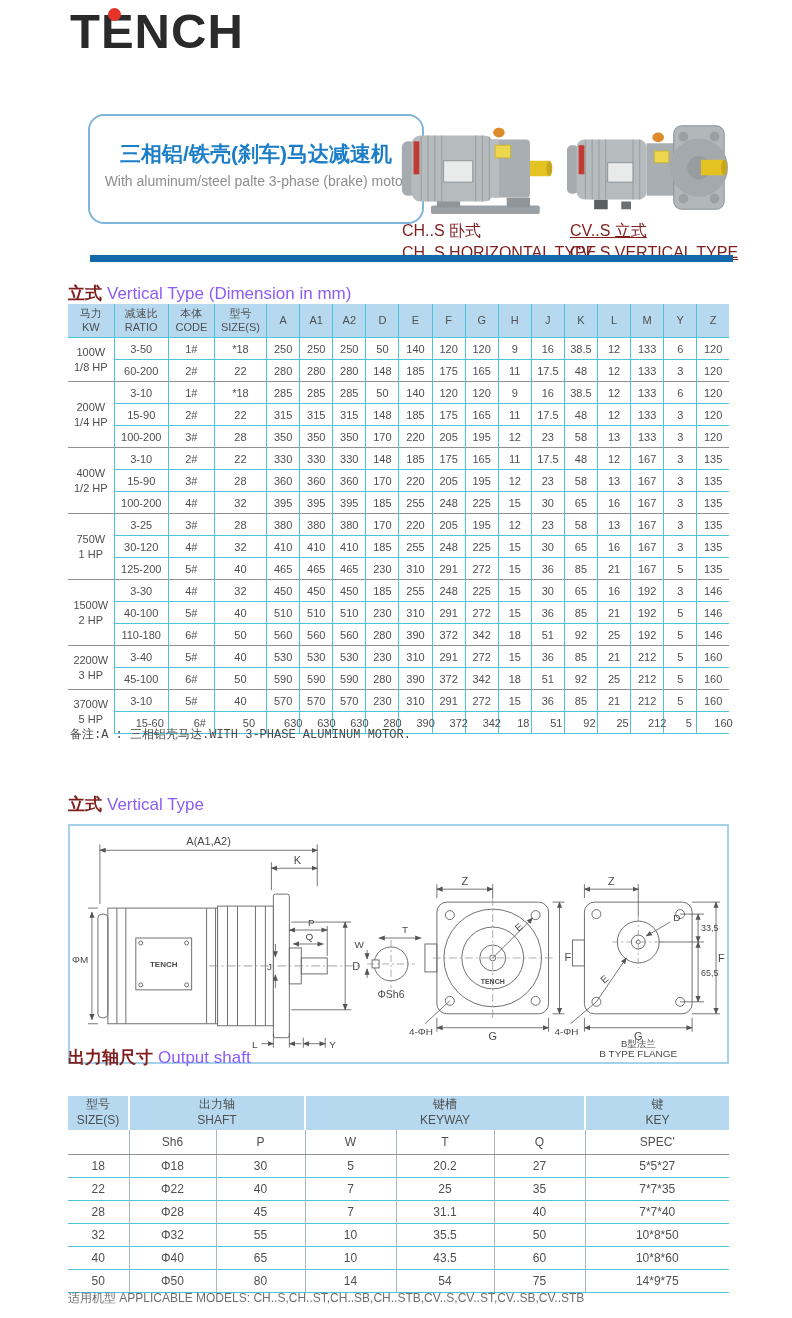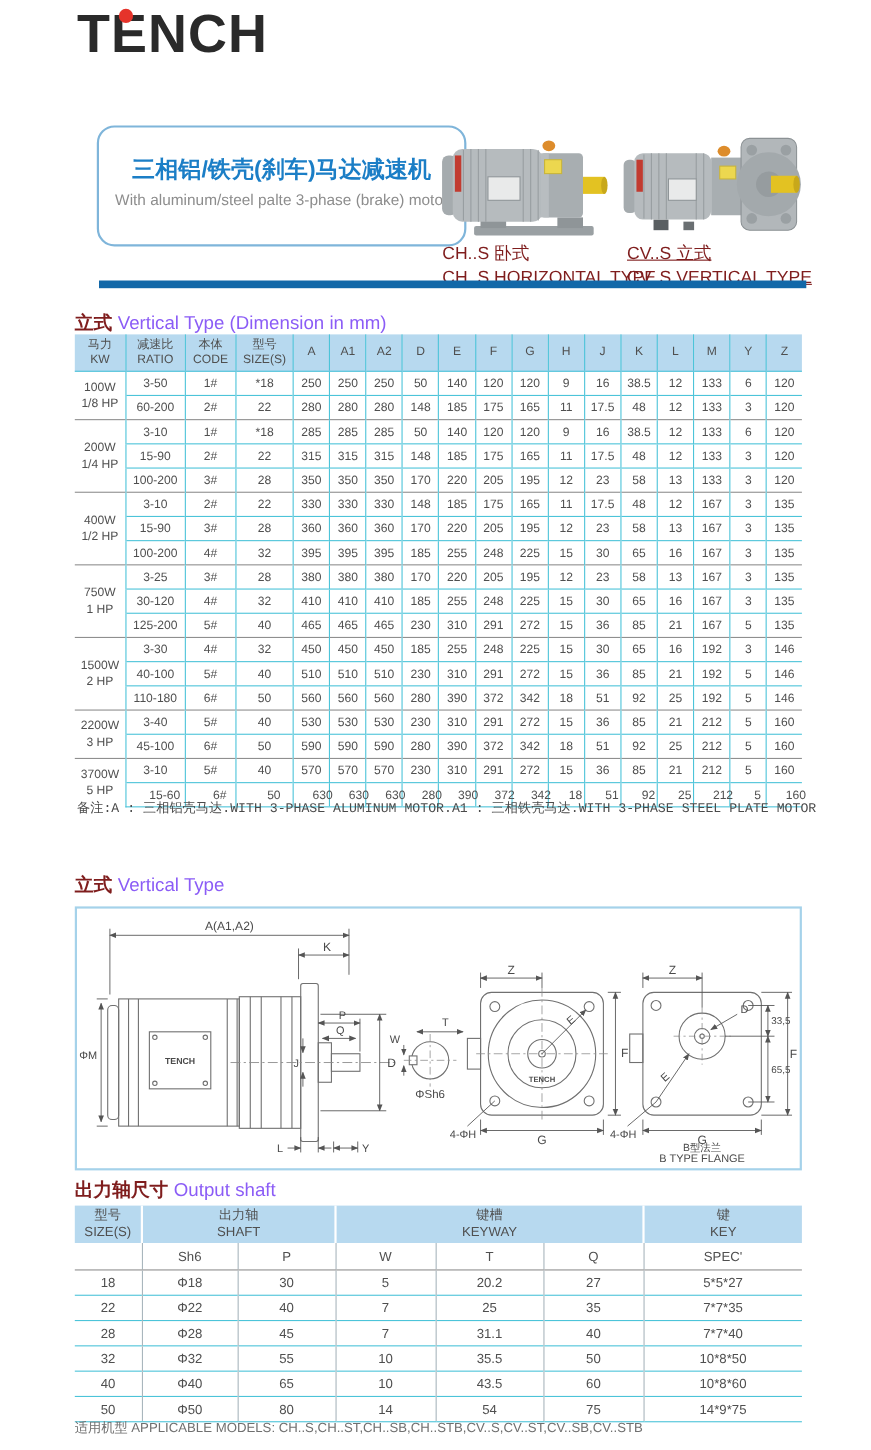--- a/index.html
+++ b/index.html
@@ -568,21 +568,20 @@
         <td data-name="dim-cell">212</td>
         <td data-name="dim-cell">5</td>
         <td data-name="dim-cell">160</td>
       </tr>
     </tbody>
 </table>
 
 <div class="abs notes" data-name="table-notes">
   <div class="nrow" data-name="note-line-1">
     <span class="c1" data-name="note-a">备注:A : 三相铝壳马达.WITH 3-PHASE ALUMINUM MOTOR.</span>
-    <span data-name="note-a1">A1 : 三相铁壳马达.WITH 3-PHASE STEEL PLATE MOTOR</span>
   </div>
 </div>
 
 <div class="abs sec-title" style="left:68px;top:793px;" data-name="drawing-title">
   <span class="cn" data-name="drawing-title-cn">立式</span><span class="en" data-name="drawing-title-en">Vertical Type</span>
 </div>
 
 <div class="abs diagram-box" data-name="technical-drawing-box">
 <svg width="657" height="232" viewBox="0 0 659 232" data-name="technical-drawing">
   <defs>
@@ -737,21 +736,21 @@
   <text class="dimtext" x="633" y="105" font-size="9" data-name="dim-label-335">33,5</text>
   <text class="dimtext" x="633" y="150" font-size="9" data-name="dim-label-655">65,5</text>
   <text class="dimtext" x="650" y="136" font-size="11" data-name="dim-label-f2">F</text>
   <text class="dimtext" x="570" y="214" font-size="11" text-anchor="middle" data-name="dim-label-g2">G</text>
   <text class="dimtext" x="498" y="209" font-size="10" text-anchor="middle" data-name="dim-label-h2">4-ΦH</text>
   <text class="dimtext" x="570" y="221" font-size="9.5" text-anchor="middle" data-name="b-flange-caption-cn">B型法兰</text>
   <text class="dimtext" x="570" y="231" font-size="10" text-anchor="middle" data-name="b-flange-caption-en">B TYPE FLANGE</text>
 </svg>
 </div>
 
-<div class="abs sec-title" style="left:68px;top:1070px;" data-name="output-shaft-title">
+<div class="abs sec-title" style="left:68px;top:1046px;" data-name="output-shaft-title">
   <span class="cn" data-name="output-shaft-title-cn">出力轴尺寸</span><span class="en" data-name="output-shaft-title-en">Output shaft</span>
 </div>
 
 <table class="abs st" style="left:68px;top:1096px;" data-name="output-shaft-table">
   <colgroup>
     <col style="width:61px">
       <col style="width:87px">
       <col style="width:89px">
       <col style="width:91px">
     <col style="width:98px">

